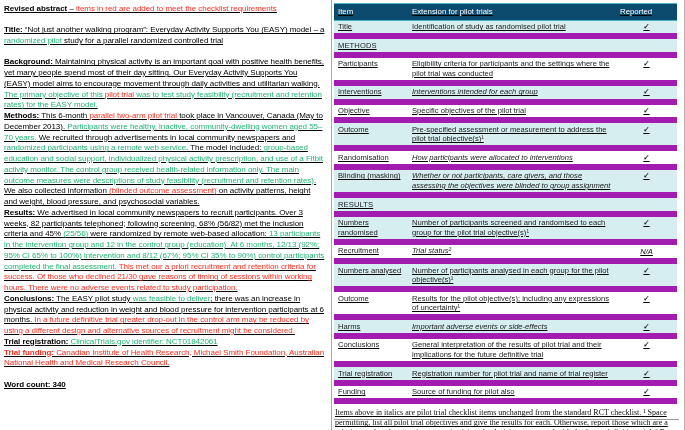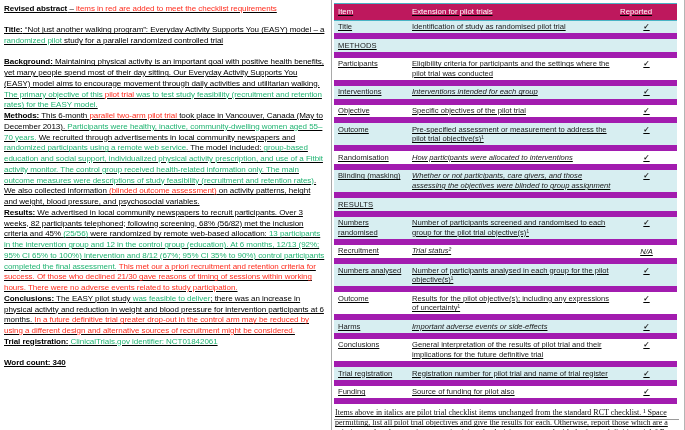--- a/index.html
+++ b/index.html
@@ -66,21 +66,21 @@
   table.checklist td, table.checklist th {
     border-top: 1px solid #ffffff;
     border-bottom: 6px solid #a21caf;
     padding: 1.5px 4px 1.5px 4px;
     vertical-align: top;
     font-size: 7.6px;
     line-height: 9.6px;
     color: #1a1a1a;
   }
   table.checklist thead th {
-    background: #be185d;
+    background: #0c4a6e;
     color: #ffffff;
     font-weight: normal;
     font-size: 7.8px;
     padding-top: 3px;
     padding-bottom: 3px;
     text-align: left;
     border-top: 1px solid #49b3c5;
     border-bottom: 1px solid #49b3c5;
     margin-left: 40px;
   }
@@ -171,20 +171,23 @@
     </div>
 
     <div class="abs-line para">
       <span class="lbl">Conclusions:</span><span><span class="blk"> The EASY pilot study </span><span class="grn">was feasible to deliver</span><span class="blk">; there was an increase in physical activity and reduction in weight and blood pressure for intervention participants at 6 months. </span><span class="red">In a future definitive trial greater drop-out in the control arm may be reduced by using a different design and alternative sources of recruitment might be considered.</span></span>
     </div>
 
     <div class="abs-line para">
       <span class="lbl">Trial registration:</span><span><span class="grn"> ClinicalTrials.gov identifier: NCT01842061</span></span>
     </div>
 
+    <div class="abs-line para">
+      <span class="lbl red">Trial funding:</span><span><span class="red"> Canadian Institute of Health Research, Michael Smith Foundation, Australian National Health and Medical Research Council.</span></span>
+    </div>
 
     <div class="spacer"></div>
 
     <div class="abs-line para">
       <span class="lbl">Word count: 340</span>
     </div>
 
   </div>
 
   <div id="table-panel">

